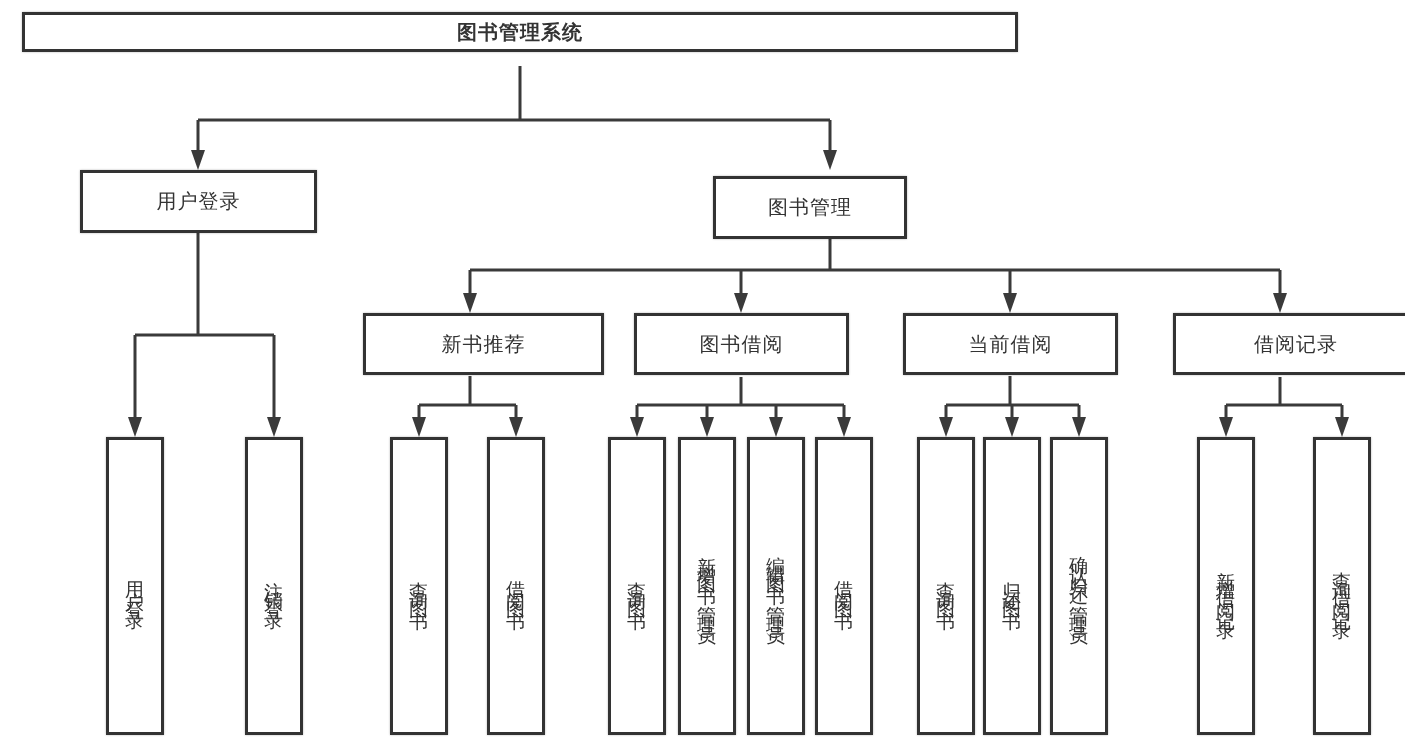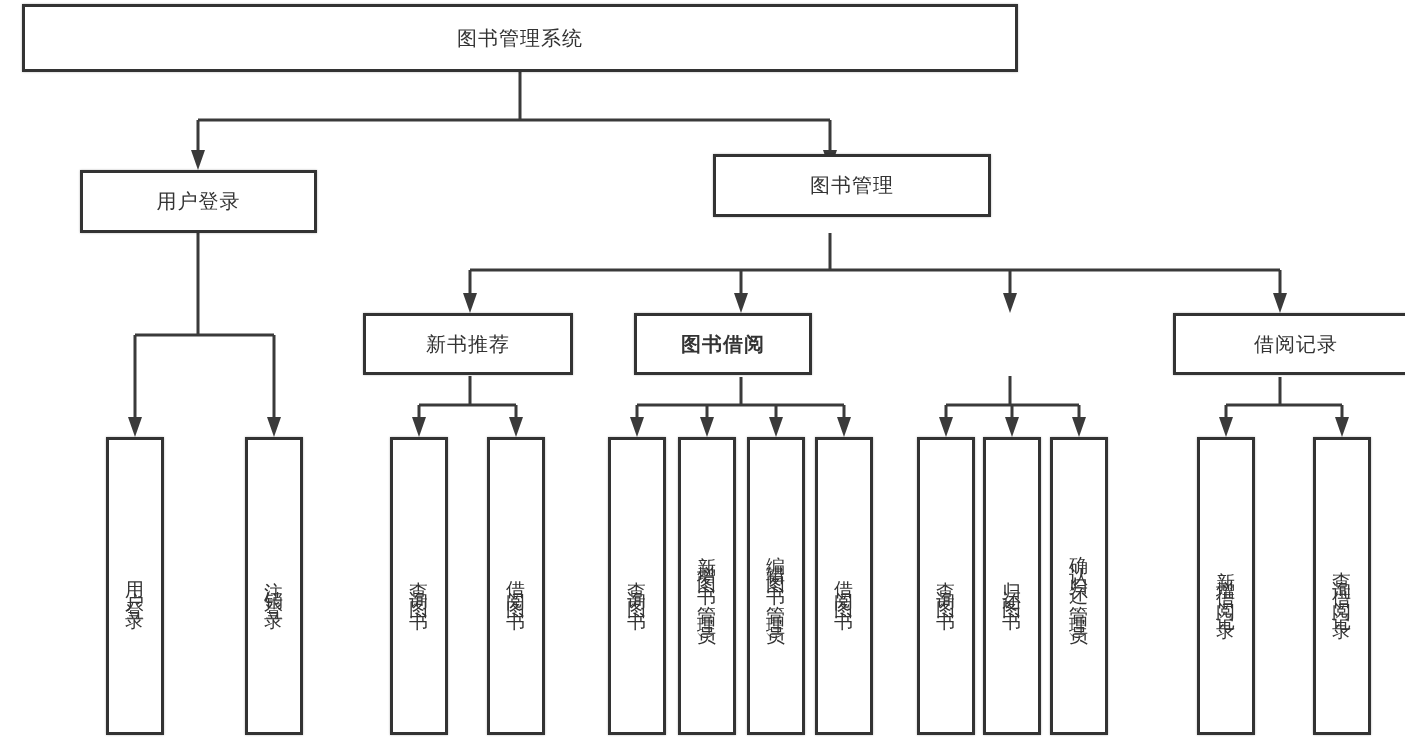--- a/index.html
+++ b/index.html
@@ -83,27 +83,28 @@
       <polygon points="769,417 783,417 776,437"></polygon>
       <polygon points="837,417 851,417 844,437"></polygon>
       <polygon points="939,417 953,417 946,437"></polygon>
       <polygon points="1005,417 1019,417 1012,437"></polygon>
       <polygon points="1072,417 1086,417 1079,437"></polygon>
       <polygon points="1219,417 1233,417 1226,437"></polygon>
       <polygon points="1335,417 1349,417 1342,437"></polygon>
     </g>
   </svg>
 
-  <div class="node" style="left:22px;top:4px;width:996px;height:68px;">图书管理系统</div>
+  <div class="node" style="left:22px;top:12px;width:996px;height:40px;font-weight:bold;">图书管理系统</div>
 
   <div class="node" style="left:80px;top:170px;width:237px;height:63px;">用户登录</div>
-  <div class="node" style="left:713px;top:154px;width:278px;height:63px;">图书管理</div>
+  <div class="node" style="left:713px;top:176px;width:194px;height:63px;">图书管理</div>
 
-  <div class="node" style="left:363px;top:313px;width:210px;height:62px;">新书推荐</div>
-  <div class="node" style="left:634px;top:313px;width:178px;height:62px;font-weight:bold;">图书借阅</div>
+  <div class="node" style="left:363px;top:313px;width:241px;height:62px;">新书推荐</div>
+  <div class="node" style="left:634px;top:313px;width:215px;height:62px;">图书借阅</div>
+  <div class="node" style="left:903px;top:313px;width:215px;height:62px;">当前借阅</div>
   <div class="node" style="left:1173px;top:313px;width:246px;height:62px;">借阅记录</div>
 
   <div class="node leaf" style="left:106px;top:437px;width:58px;height:298px;">
     <span class="vtext">用户登录</span>
   </div>
   <div class="node leaf" style="left:245px;top:437px;width:58px;height:298px;">
     <span class="vtext">注销登录</span>
   </div>
 
   <div class="node leaf" style="left:390px;top:437px;width:58px;height:298px;">

